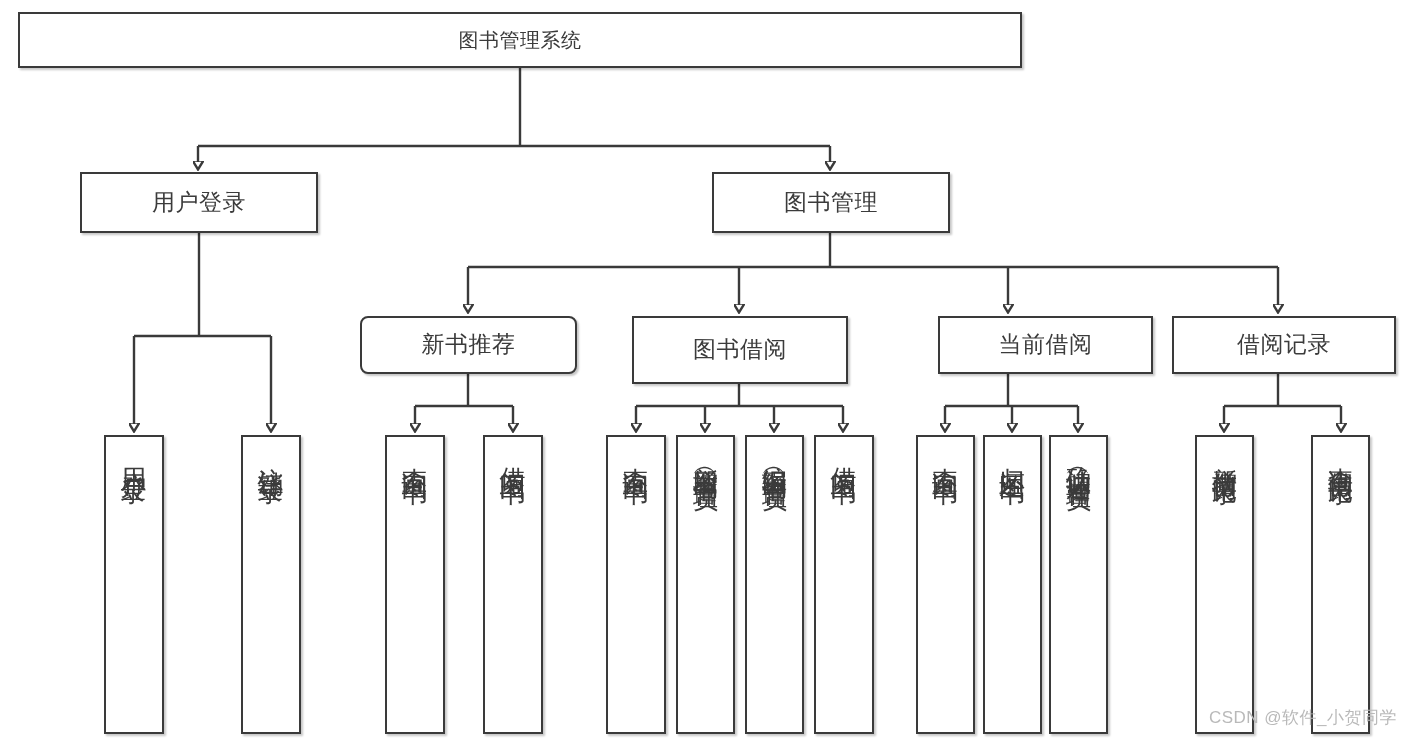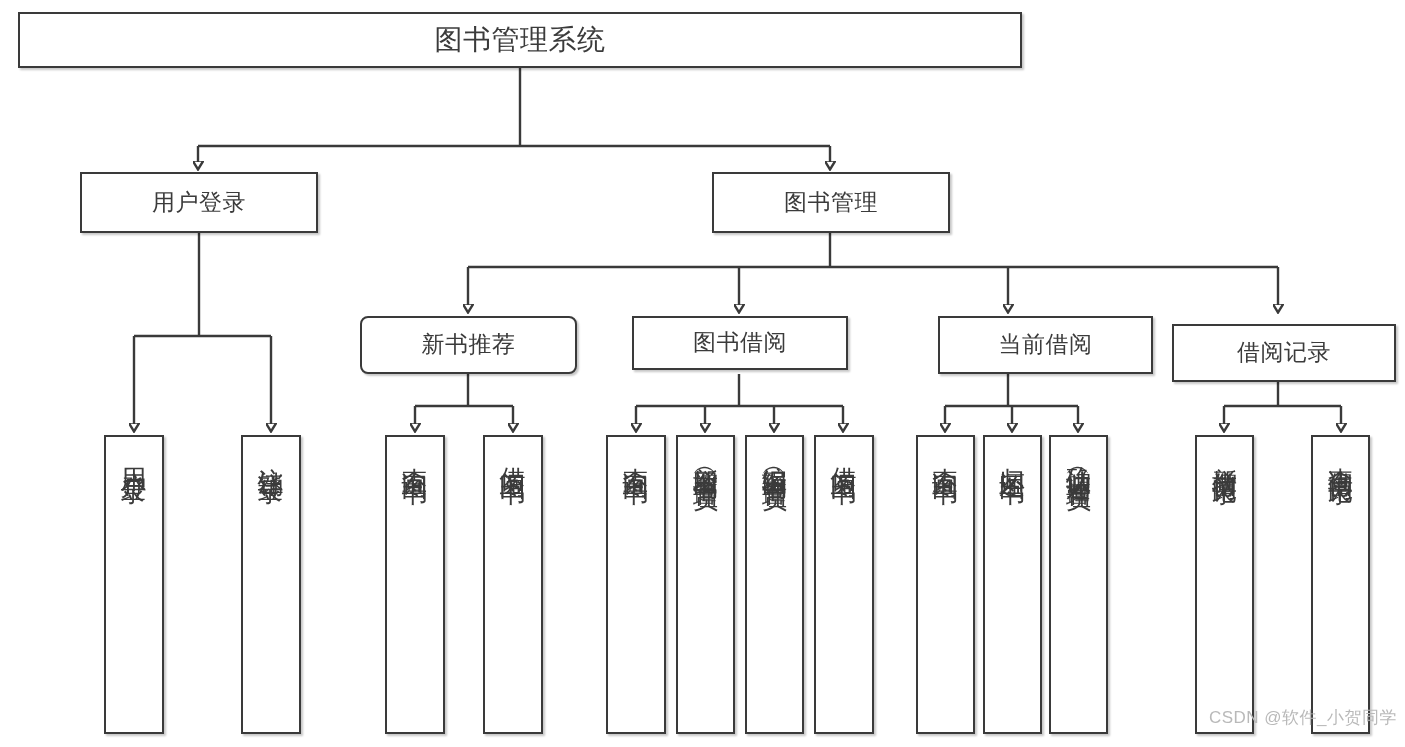--- a/index.html
+++ b/index.html
@@ -26,21 +26,21 @@
     text-align:center;
     color:#3b3b3b;
     line-height:1.12;
     letter-spacing:0.5px;
   }
   
   .node.horiz .label{
     font-size:23px;
     white-space:nowrap;
   }
-  .node.root .label{font-size:28px;}
+  .node.root .label{font-size:20px;}
   
   .node.vert{
     align-items:flex-start;
     padding-top:10px;
   }
   .node.vert .label{
     writing-mode:vertical-rl;
     text-orientation:upright;
     font-size:26px;
     line-height:1.0;
@@ -121,27 +121,27 @@
   <div class="node horiz" style="left:80px;top:172px;width:238px;height:61px;">
     <span class="label">用户登录</span>
   </div>
   <div class="node horiz" style="left:712px;top:172px;width:238px;height:61px;">
     <span class="label">图书管理</span>
   </div>
 
   <div class="node horiz" style="left:360px;top:316px;width:217px;height:58px;border-radius:8px;">
     <span class="label">新书推荐</span>
   </div>
-  <div class="node horiz" style="left:632px;top:316px;width:216px;height:54px;">
+  <div class="node horiz" style="left:632px;top:316px;width:216px;height:68px;">
     <span class="label">图书借阅</span>
   </div>
   <div class="node horiz" style="left:902px;top:316px;width:215px;height:58px;margin-left:36px;">
     <span class="label">当前借阅</span>
   </div>
-  <div class="node horiz" style="left:1172px;top:316px;width:224px;height:58px;margin-top:8px;">
+  <div class="node horiz" style="left:1172px;top:316px;width:224px;height:58px;">
     <span class="label">借阅记录</span>
   </div>
 
   <div class="node vert" style="left:104px;top:435px;width:60px;height:299px;">
     <span class="label">用户登录</span>
   </div>
   <div class="node vert" style="left:241px;top:435px;width:60px;height:299px;">
     <span class="label">注销登录</span>
   </div>
 

